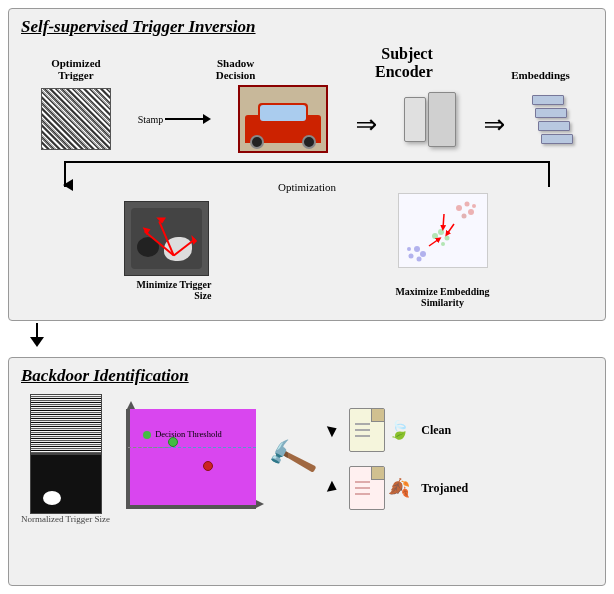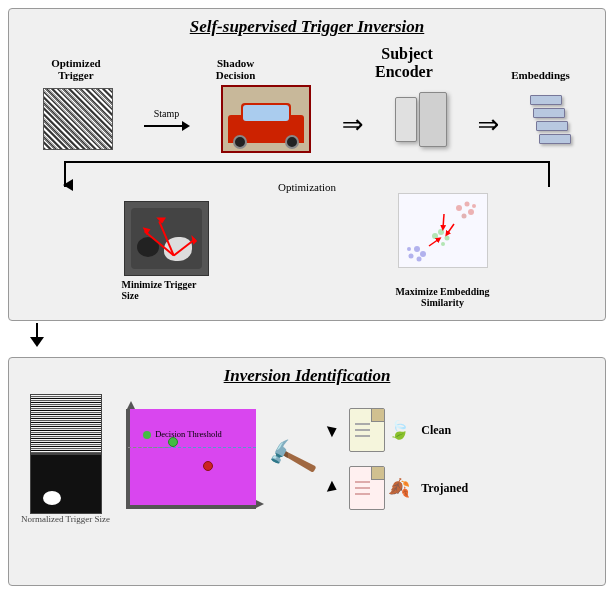--- a/index.html
+++ b/index.html
@@ -25,21 +25,21 @@
     .top-section {
       background: #f0f0f0;
       border: 1.5px solid #999;
       border-radius: 4px;
       padding: 8px 12px 12px;
       position: relative;
       flex: 0 0 auto;
     }
 
     .section-title {
-      text-align: center;
+      text-align: left;
       font-size: 17px;
       font-style: italic;
       font-weight: bold;
       text-decoration: underline;
       margin-bottom: 8px;
       color: #000;
     }
 
     .flow-item-label {
       font-size: 11px;
@@ -287,21 +287,21 @@
       <div style="width:30px;"></div>
       <div class="flow-item-label" style="font-size:16px; font-weight:bold; width:80px; text-align:right;">Subject Encoder</div>
       <div style="width:28px;"></div>
       <div class="flow-item-label" style="font-size:11px; font-weight:bold; width:60px; text-align:center;">Embeddings</div>
     </div>
 
     <div style="display:flex; align-items:center; justify-content:space-around; padding: 0 6px;">
 
       <div class="noise-img"></div>
 
-      <div style="display:flex; flex-direction:column; align-items:center; gap:2px;">
+      <div style="display:flex; flex-direction:row; align-items:center; gap:2px;">
         <div style="font-size:10px; color:#000;">Stamp</div>
         <div style="display:flex; align-items:center;">
           <div style="width:38px; height:2px; background:#000;"></div>
           <div style="width:0; height:0; border-top:5px solid transparent; border-bottom:5px solid transparent; border-left:8px solid #000;"></div>
         </div>
       </div>
 
       <div class="car-img">
         <div class="car-body"></div>
         <div class="car-roof"></div>
@@ -356,21 +356,21 @@
           <svg style="position:absolute; top:0; left:0; width:100%; height:100%;" viewBox="0 0 85 75">
             <line x1="20" y1="30" x2="50" y2="55" stroke="red" stroke-width="2"></line>
             <line x1="50" y1="55" x2="72" y2="38" stroke="red" stroke-width="2"></line>
             <line x1="35" y1="20" x2="50" y2="55" stroke="red" stroke-width="2"></line>
 
             <polygon points="18,26 22,34 26,28" fill="red"></polygon>
             <polygon points="68,34 74,40 70,44" fill="red"></polygon>
             <polygon points="32,16 38,22 42,16" fill="red"></polygon>
           </svg>
         </div>
-        <div style="font-size:10px; font-weight:bold; text-align:left; width:90px;">Minimize
+        <div style="font-size:10px; font-weight:bold; text-align:right; width:90px;">Minimize
 Trigger Size</div>
       </div>
 
       <div style="display:flex; flex-direction:column; align-items:center; gap:18px;">
         <div class="scatter-plot">
           
           <svg width="90" height="75" viewBox="0 0 90 75">
 
             <circle cx="60" cy="14" r="3" fill="#e8a0a0" opacity="0.8"></circle>
             <circle cx="68" cy="10" r="2.5" fill="#e8a0a0" opacity="0.8"></circle>
@@ -406,21 +406,21 @@
   </div>
 
   <div style="display:flex; align-items:center; justify-content:flex-start; padding-left: 22px; margin: 2px 0;">
     <div style="display:flex; flex-direction:column; align-items:center;">
       <div style="width:2px; height:14px; background:#000;"></div>
       <div style="width:0; height:0; border-left:7px solid transparent; border-right:7px solid transparent; border-top:10px solid #000;"></div>
     </div>
   </div>
 
   <div class="bottom-section">
-    <div class="section-title">Inversion Identification</div>
+    <div class="section-title">Backdoor Identification</div>
 
     <div class="bottom-content">
 
       <div class="bottom-left-images">
         <div class="noise-img-sm"></div>
         <div class="black-white-img">
           <div class="white-oval"></div>
         </div>
         <div style="font-size:9px; text-align:center; color:#444;">Normalized Trigger Size</div>
       </div>

